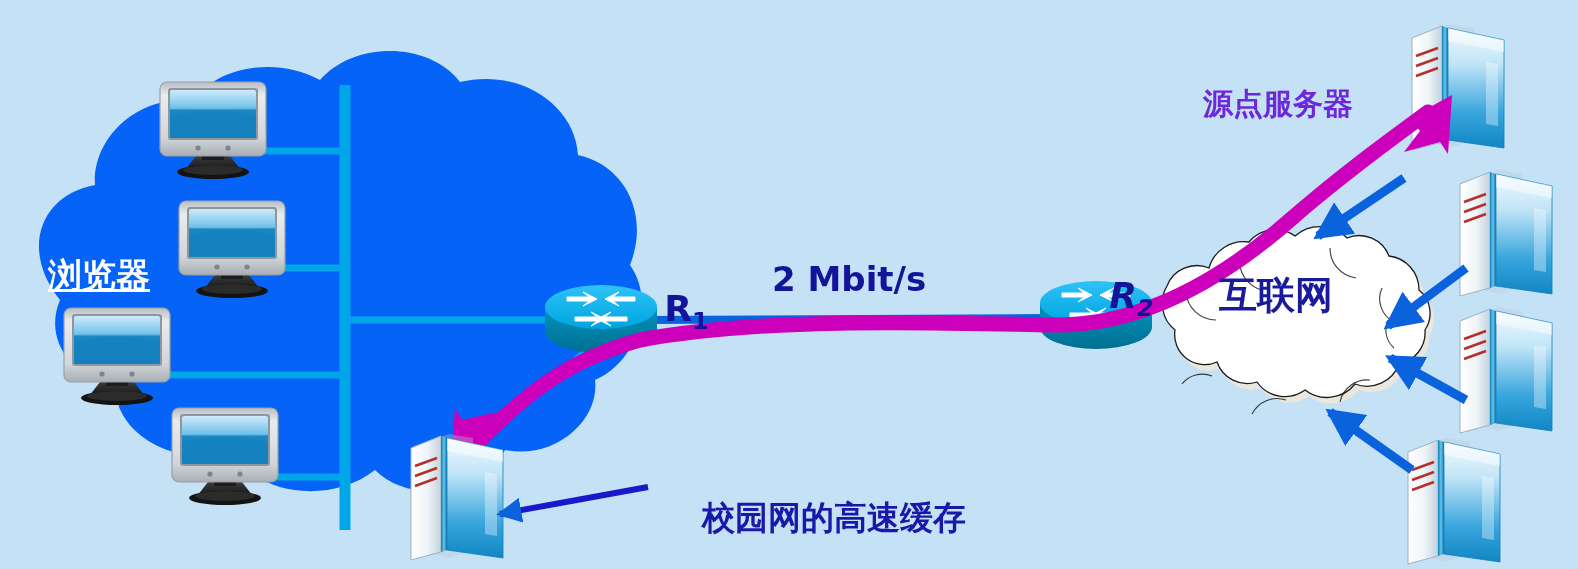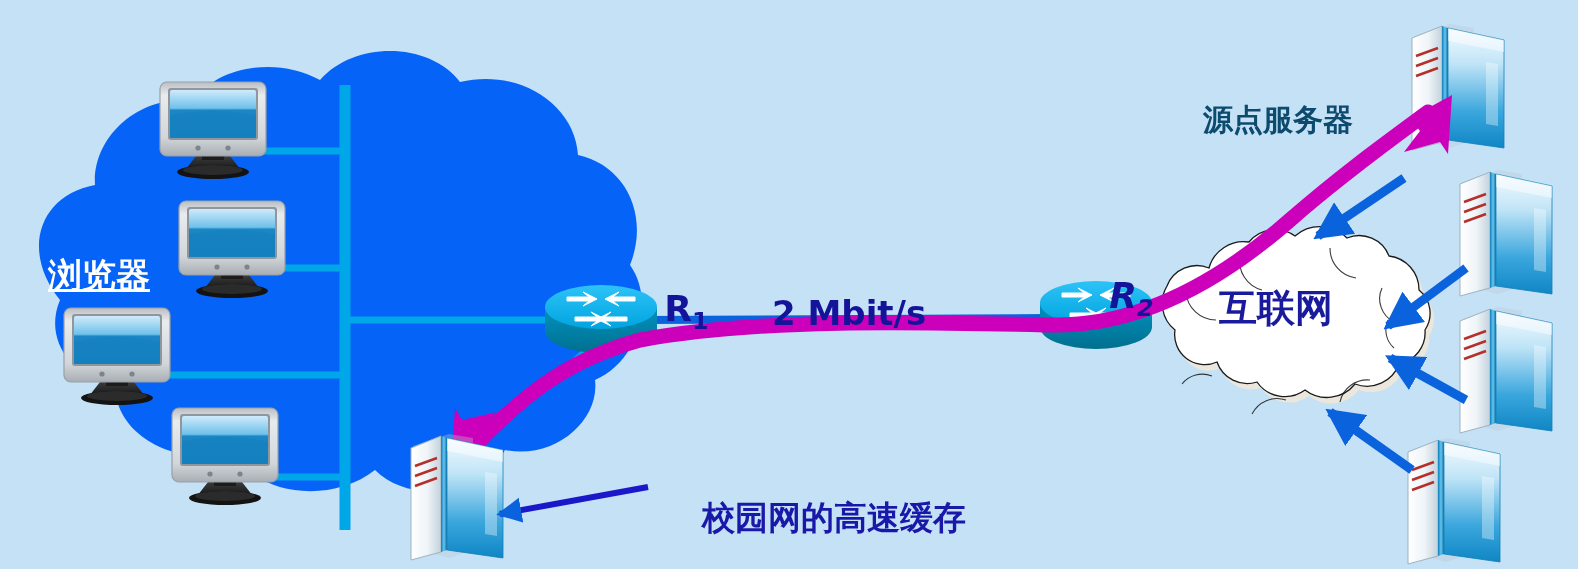--- a/index.html
+++ b/index.html
@@ -36,28 +36,28 @@
     font-size: 34px;
     color: #ffffff;
     text-decoration: underline;
   }
   #label-campus-net {
     left: 424px; top: 178px;
     font-size: 36px;
     color: #ffffff;
   }
   #label-internet {
-    left: 1219px; top: 289px;
+    left: 1219px; top: 276px;
     font-size: 38px;
     color: #1a1a9c;
   }
   #label-origin-server {
-    left: 1203px; top: 104px;
+    left: 1203px; top: 88px;
     font-size: 30px;
-    color: #0c4a6e;
+    color: #6d28d9;
   }
   #label-cache {
     left: 656px; top: 466px;
     font-size: 33px;
     color: #1a18a8;
     text-align: center;
   }
   #label-r1 {
     left: 614px; top: 252px;
     font-size: 36px;
@@ -66,21 +66,20 @@
   #label-r2 {
     left: 1059px; top: 239px;
     font-size: 36px;
     color: #14149b;
     font-style: italic;
   }
   #label-linkspeed {
     left: 772px; top: 262px;
     font-size: 34px;
     color: #14149b;
-    margin-top: 34px;
   }
   .sub {
     font-size: 0.66em;
     vertical-align: sub;
   }
 </style>
 </head>
 <body>
 
 <div id="stage">

